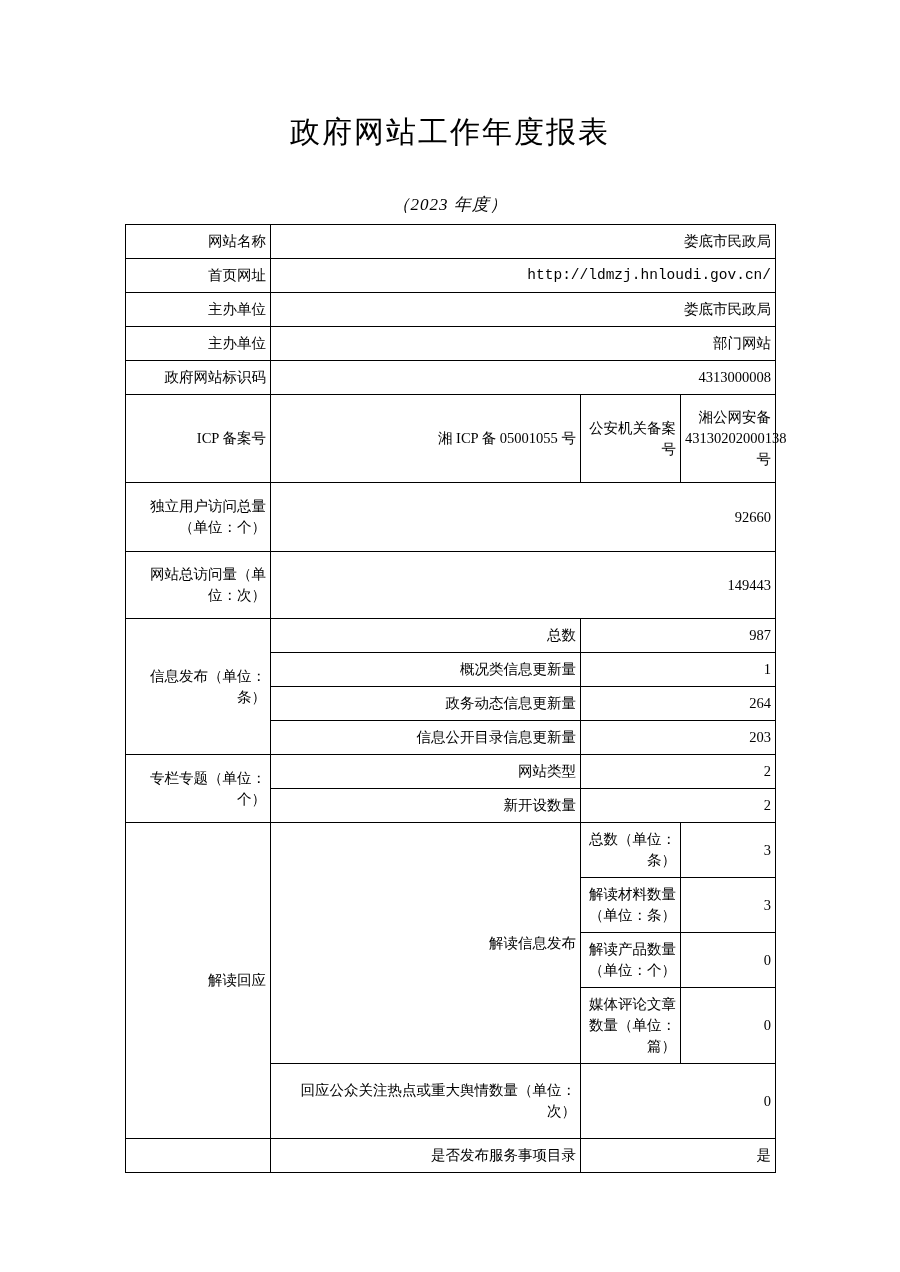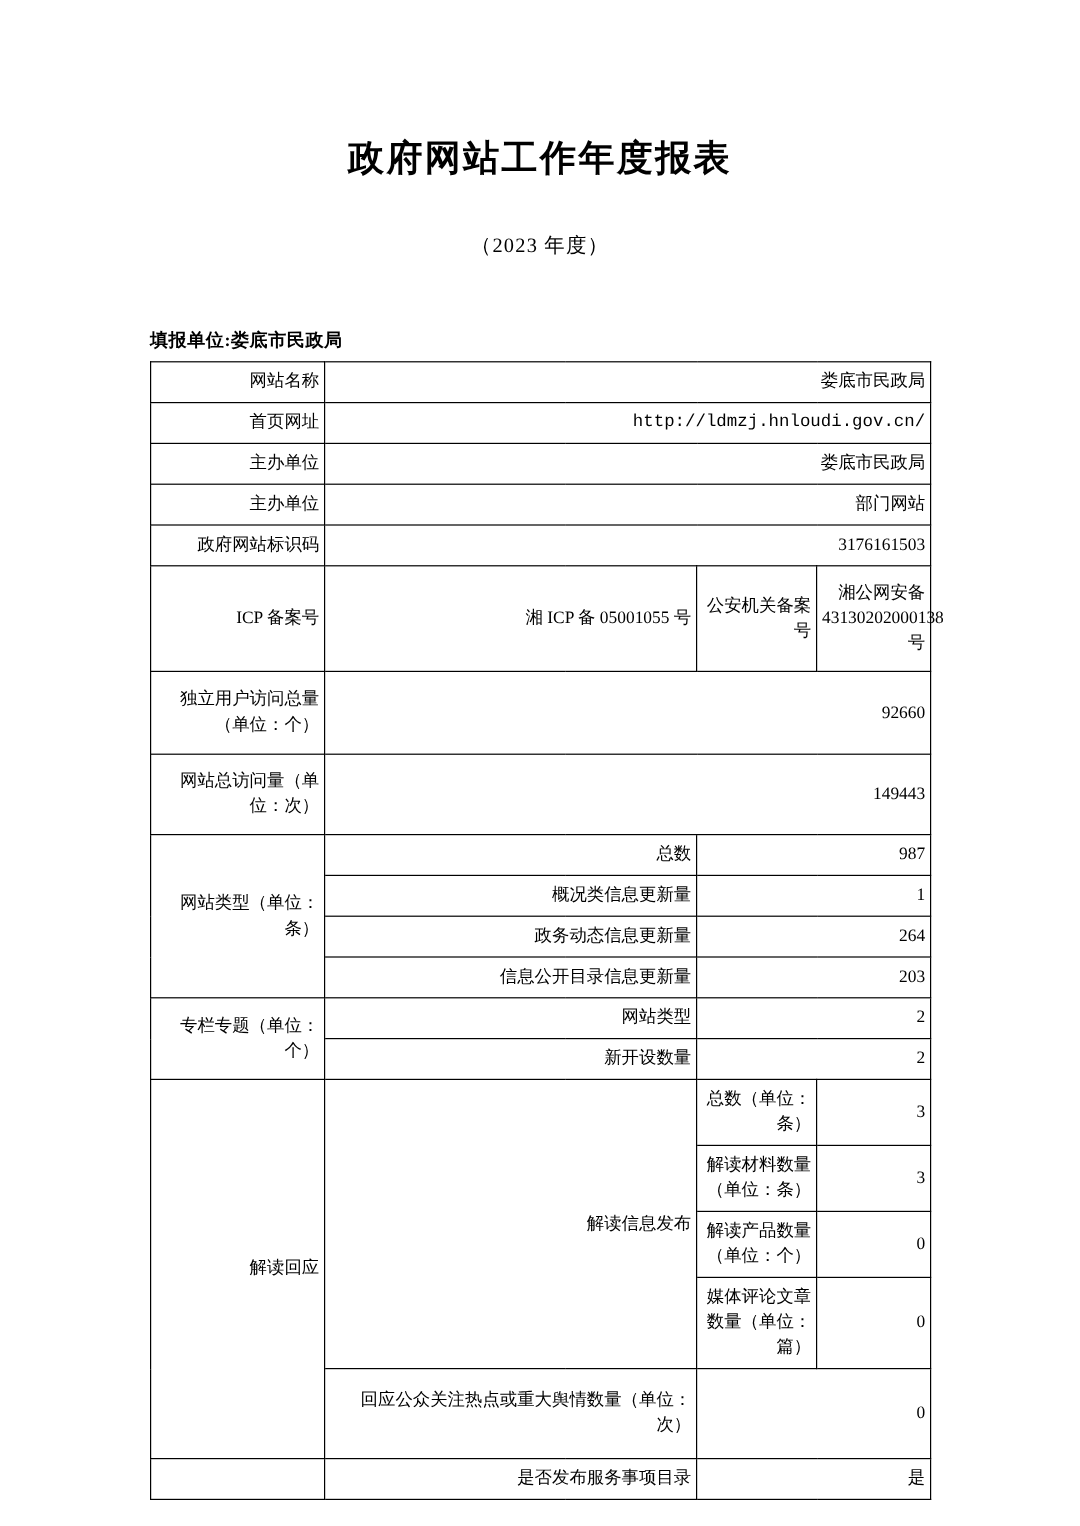--- a/index.html
+++ b/index.html
@@ -17,30 +17,31 @@
   .page {
     width: 900px;
     height: 1272px;
     box-sizing: border-box;
     padding: 0 125px;
     position: relative;
   }
   .doc-title {
     text-align: center;
     font-family: "DejaVu Sans", sans-serif;
-    font-weight: bold;
+    font-weight: normal;
     font-size: 30px;
     letter-spacing: 2px;
     margin-top: 112px;
   }
   .doc-subtitle {
     text-align: center;
     font-size: 17px;
     margin-top: 40px;
     letter-spacing: 1px;
+    font-style: italic;
   }
   .fill-unit {
     margin-top: 58px;
     font-size: 15px;
     font-weight: bold;
     letter-spacing: 0.5px;
   }
   table.report {
     border-collapse: collapse;
     width: 650px;
@@ -69,21 +70,20 @@
     font-size: 14px;
   }
 </style>
 </head>
 <body>
 
 <div class="page">
 
   <div class="doc-title">政府网站工作年度报表</div>
   <div class="doc-subtitle">（2023 年度）</div>
-  <div class="fill-unit">填报单位:娄底市民政局</div>
 
   <table class="report">
     <colgroup>
       <col style="width:145px">
       <col style="width:200px">
       <col style="width:110px">
       <col style="width:100px">
       <col style="width:95px">
     </colgroup>
     <tbody>
@@ -98,38 +98,38 @@
       <tr class="h-row">
         <td class="label-cell">主办单位</td>
         <td colspan="4">娄底市民政局</td>
       </tr>
       <tr class="h-row">
         <td class="label-cell">主办单位</td>
         <td colspan="4">部门网站</td>
       </tr>
       <tr class="h-row">
         <td class="label-cell">政府网站标识码</td>
-        <td colspan="4">3176161503</td>
+        <td colspan="4">4313000008</td>
       </tr>
       <tr>
         <td class="label-cell tall" style="height:75px">ICP 备案号</td>
         <td colspan="2">湘 ICP 备 05001055 号</td>
         <td>公安机关备案号</td>
         <td>湘公网安备 43130202000138 号</td>
       </tr>
       <tr>
         <td class="label-cell" style="height:56px">独立用户访问总量（单位：个）</td>
         <td colspan="4">92660</td>
       </tr>
       <tr>
         <td class="label-cell" style="height:54px">网站总访问量（单位：次）</td>
         <td colspan="4">149443</td>
       </tr>
       <tr class="h-row">
-        <td class="label-cell" rowspan="4">网站类型（单位：条）</td>
+        <td class="label-cell" rowspan="4">信息发布（单位：条）</td>
         <td colspan="2">总数</td>
         <td colspan="2">987</td>
       </tr>
       <tr class="h-row">
         <td colspan="2">概况类信息更新量</td>
         <td colspan="2">1</td>
       </tr>
       <tr class="h-row">
         <td colspan="2">政务动态信息更新量</td>
         <td colspan="2">264</td>

